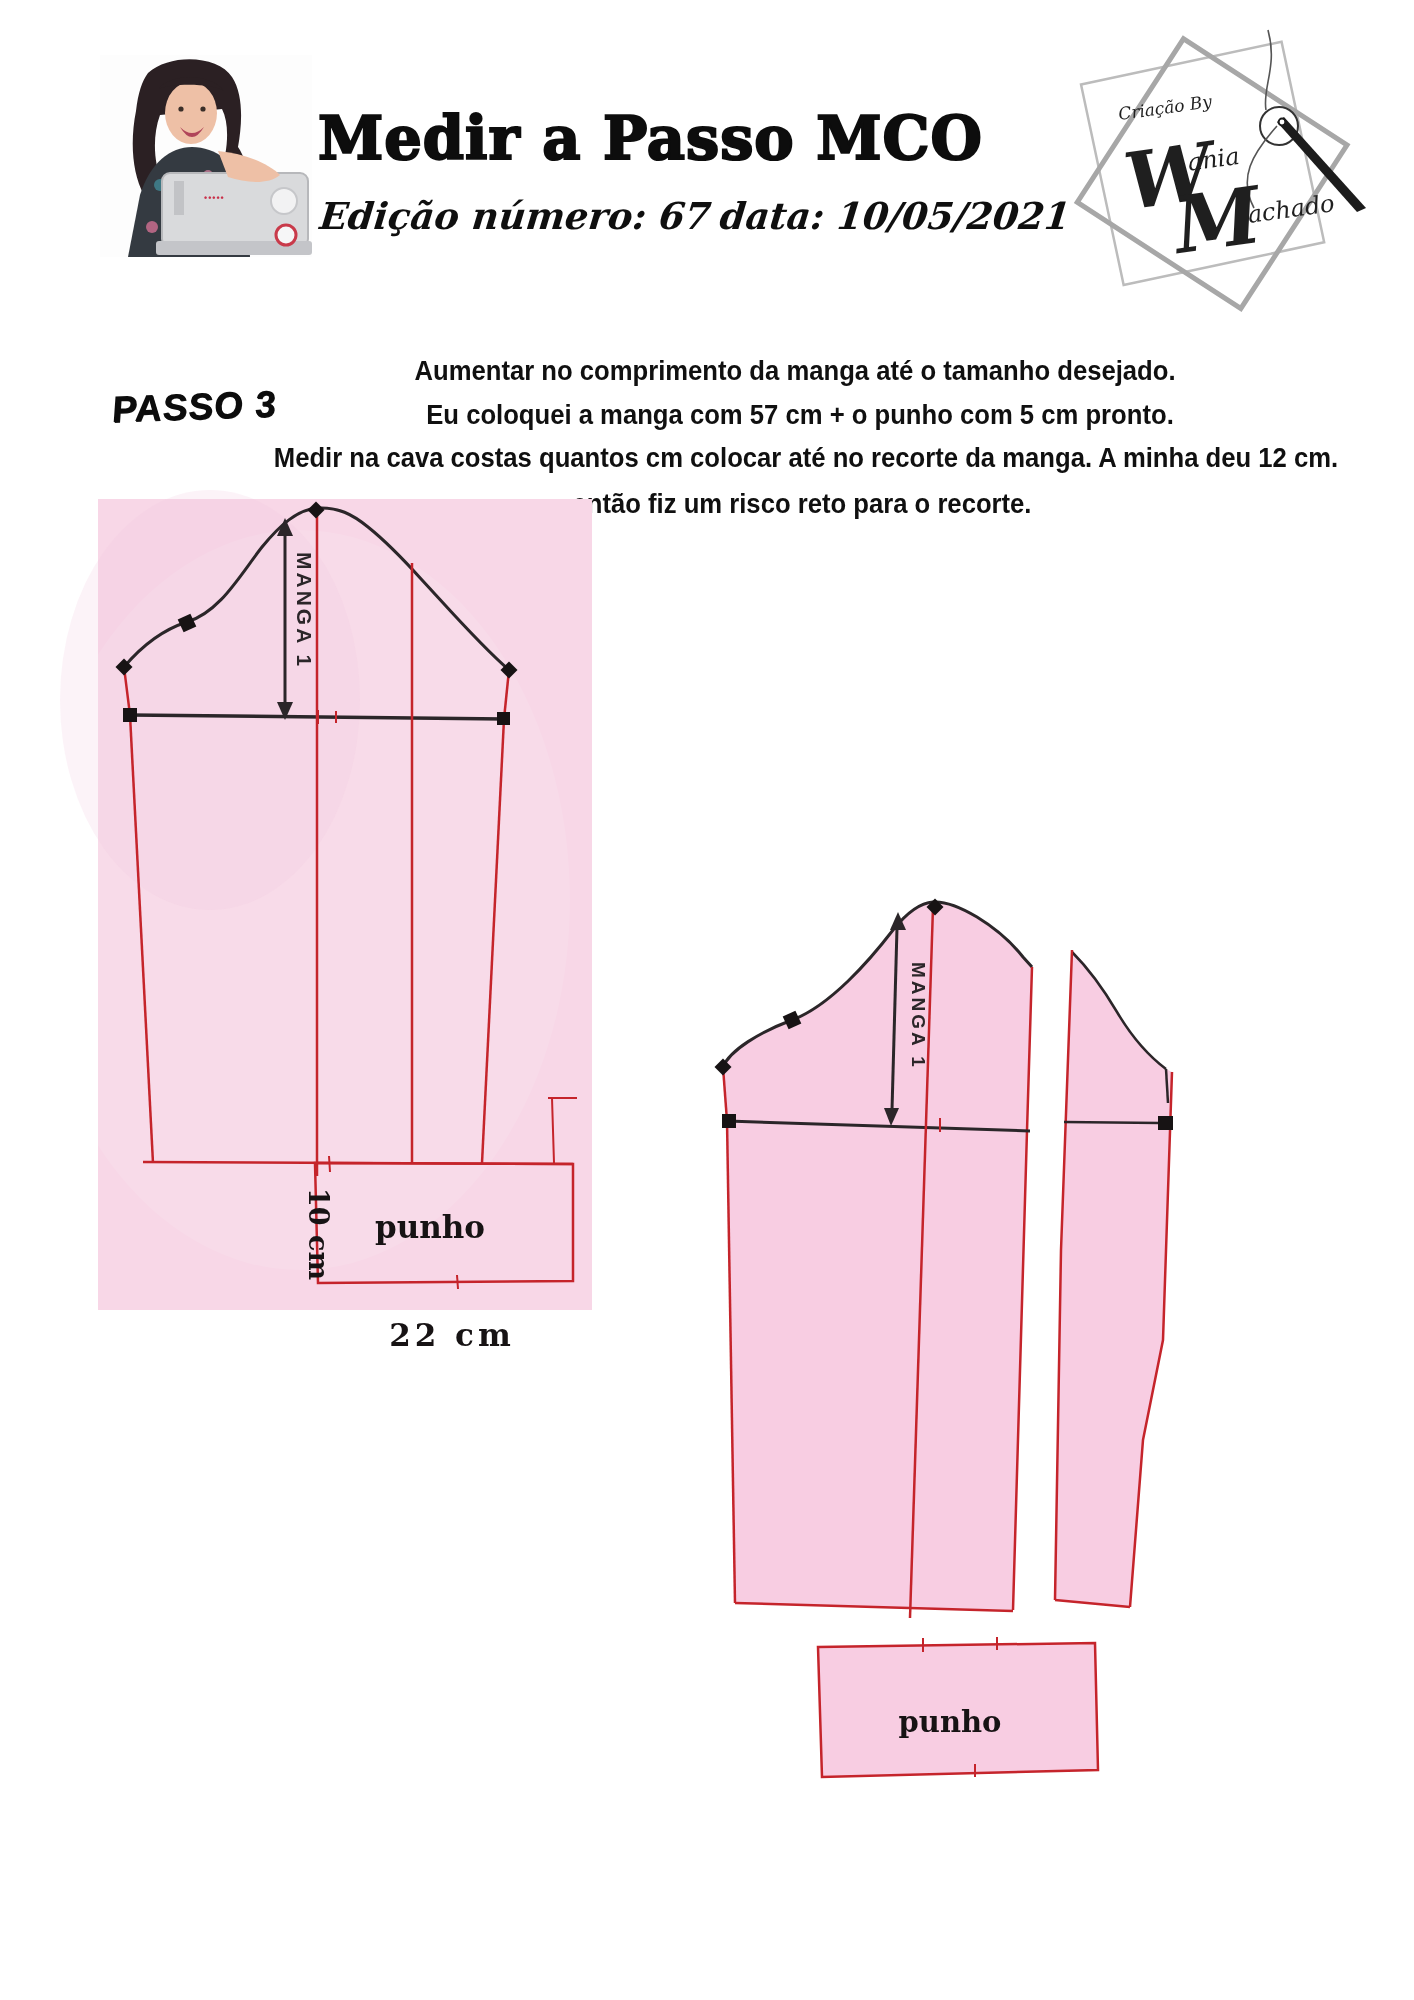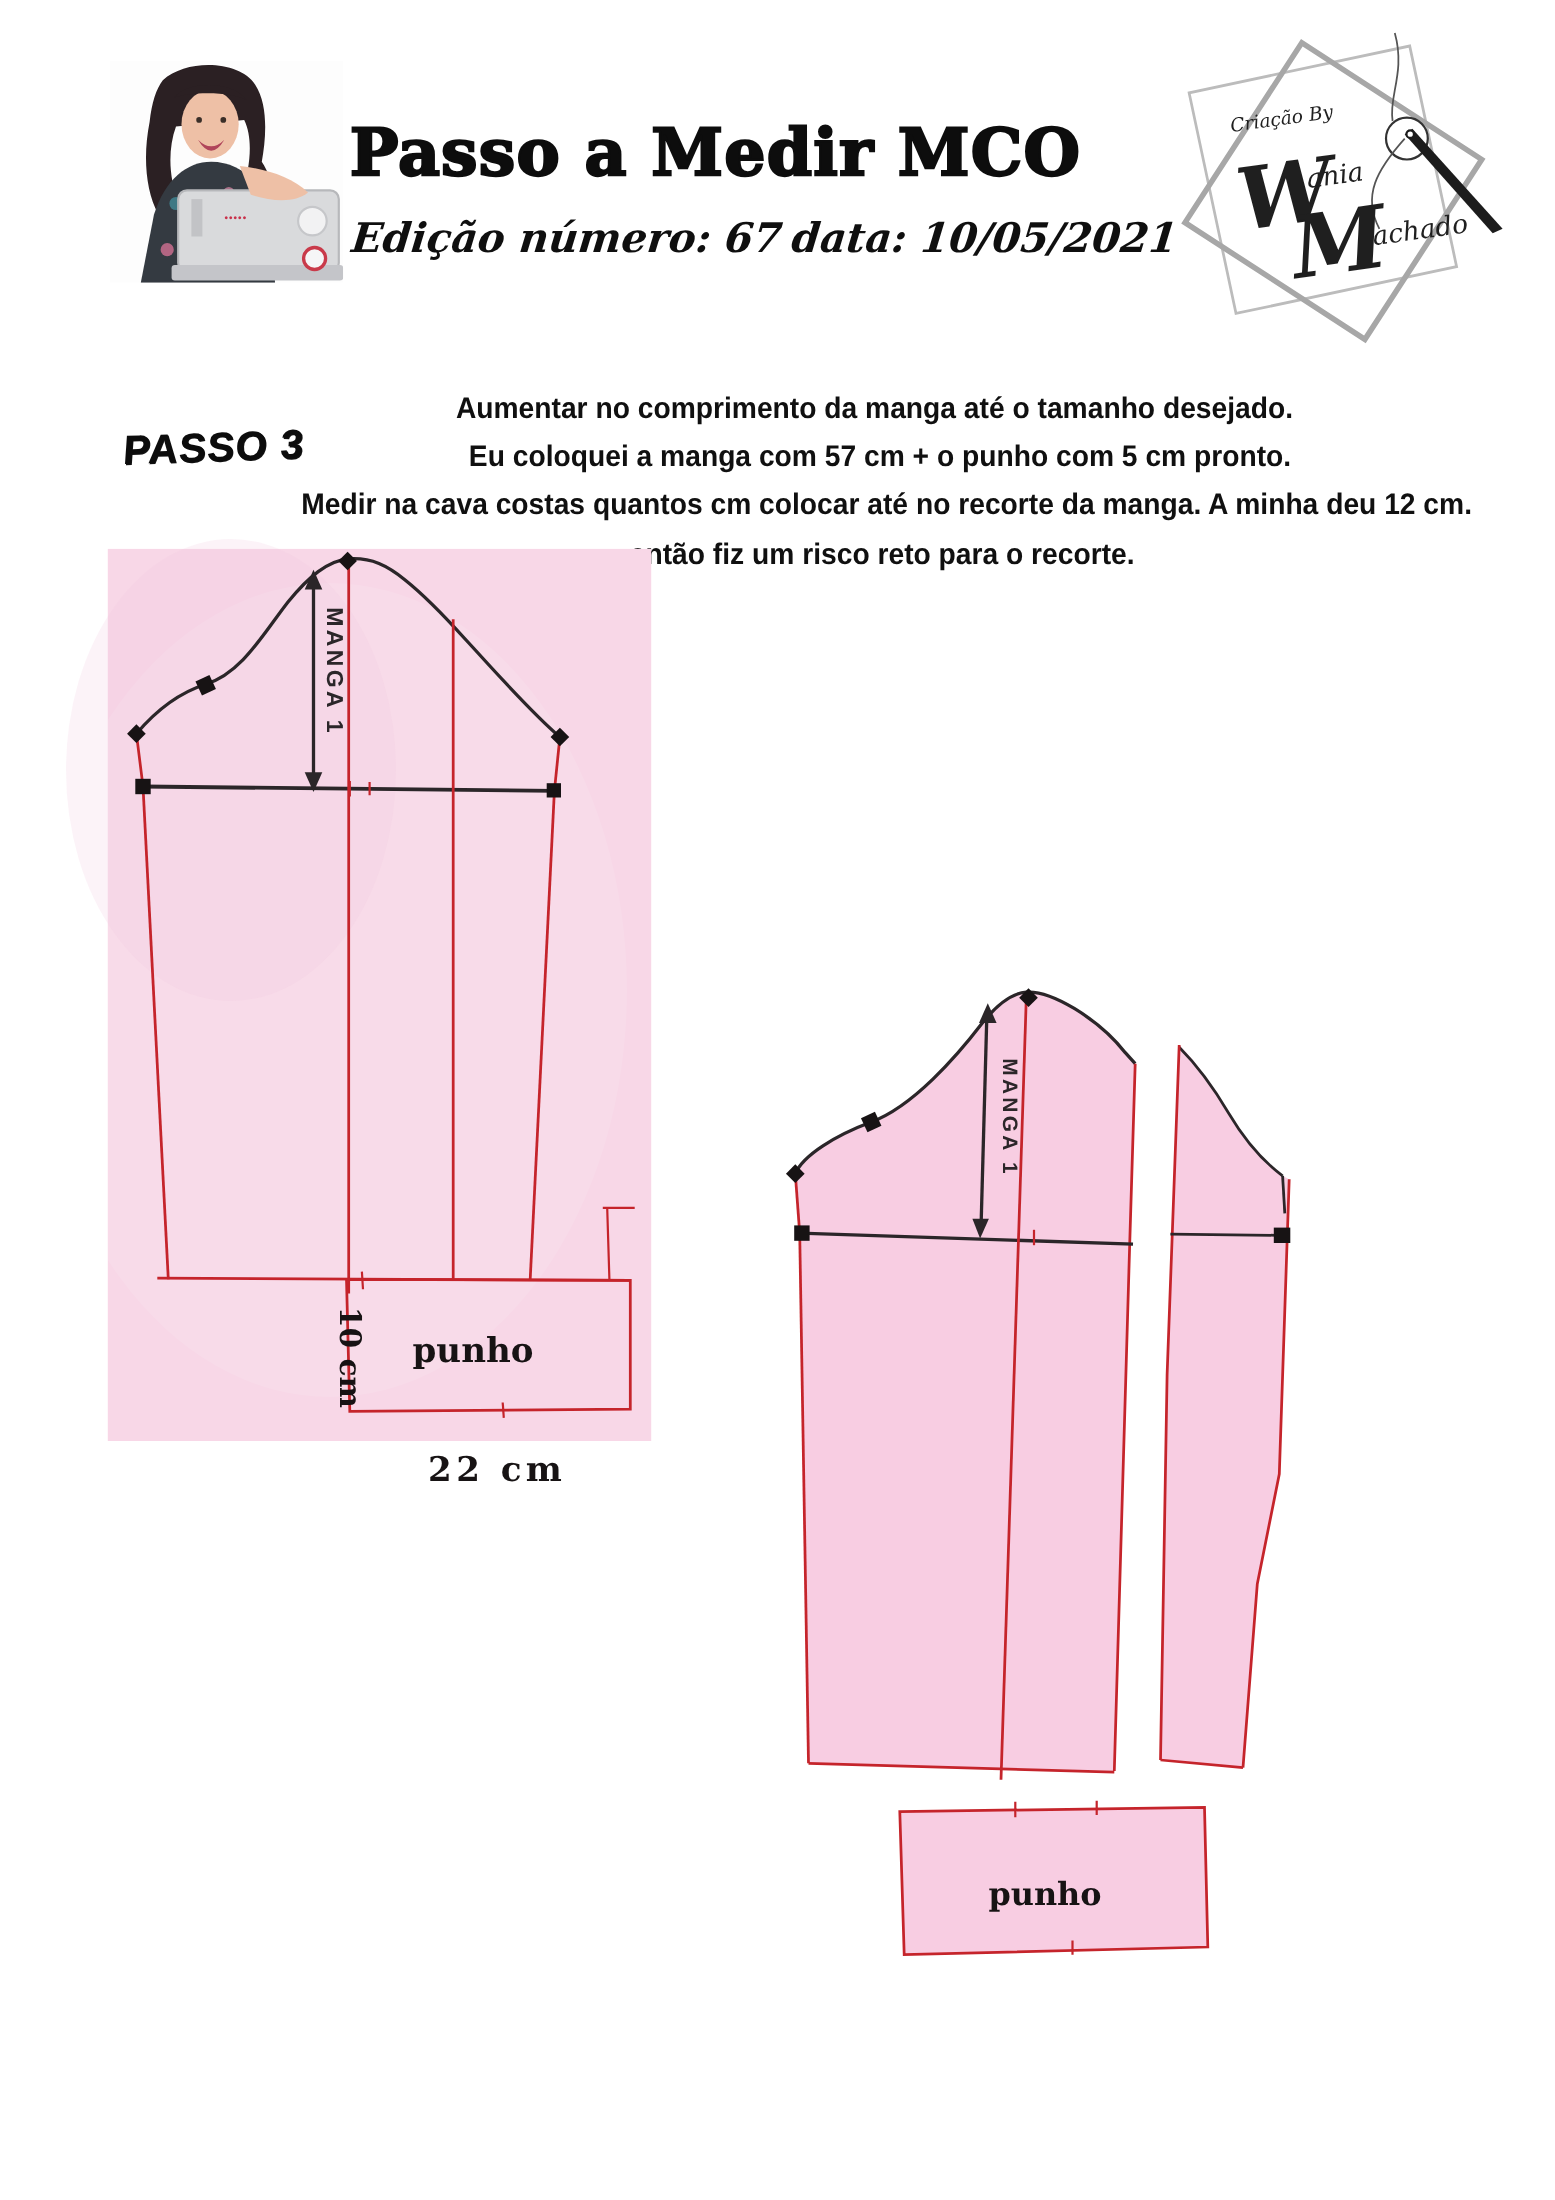--- a/index.html
+++ b/index.html
@@ -57,21 +57,21 @@
     <rect x="62" y="118" width="146" height="74" rx="8" fill="#d9dadc" stroke="#b7b8bb" stroke-width="2"></rect>
     <rect x="56" y="186" width="156" height="14" rx="3" fill="#c4c5c9"></rect>
     <rect x="74" y="126" width="10" height="34" fill="#c2c3c6"></rect>
     <circle cx="184" cy="146" r="13" fill="#f2f2f3" stroke="#c6c7ca" stroke-width="2"></circle>
     <circle cx="186" cy="180" r="10" fill="#f6f6f7" stroke="#c93a4a" stroke-width="3"></circle>
     <text x="104" y="146" font-size="9" font-weight="bold" fill="#c9304a" letter-spacing="1">•••••</text>
 
     <path d="M118,96 C140,98 166,106 180,120 C168,130 146,128 128,122 Z" fill="#eec0a6"></path>
   </svg>
 
-  <div class="title">Passo a Medir MCO</div>
+  <div class="title">Medir a Passo MCO</div>
 
   <div class="subtitle">
     <span>Edição número: 67</span>
     <span class="date">data: 10/05/2021</span>
   </div>
 
   <svg class="logo" viewBox="0 0 370 290">
     <g>
       <rect x="70" y="35" width="205" height="205" fill="none" stroke="#bcbcbc" stroke-width="2.5" transform="rotate(-12 172 137)"></rect>
       <rect x="85" y="50" width="195" height="195" fill="none" stroke="#a7a7a7" stroke-width="5" transform="rotate(33 182 147)"></rect>

